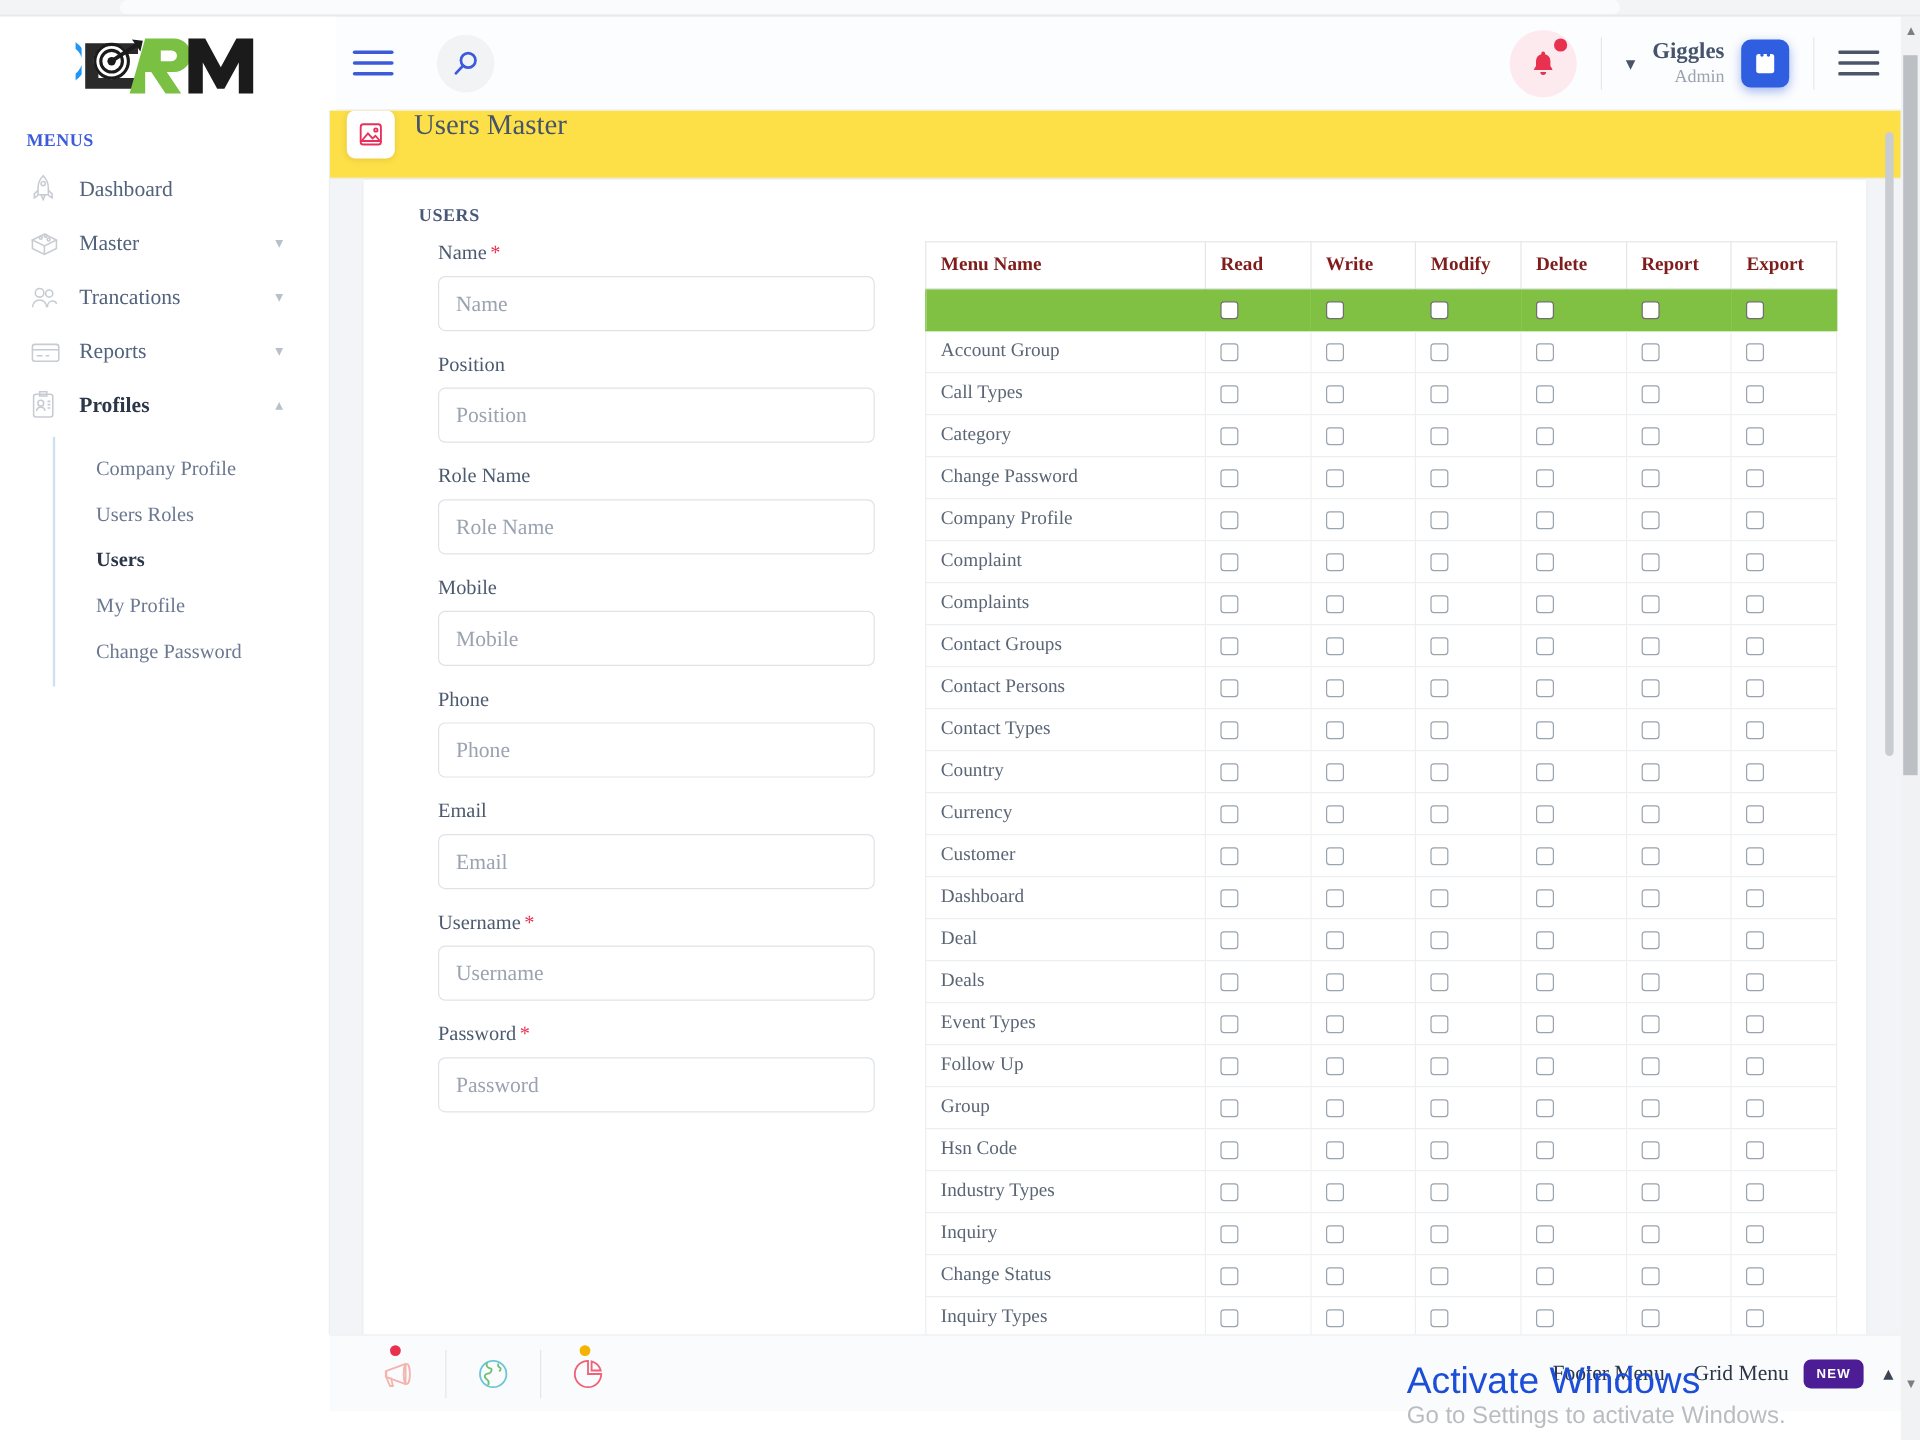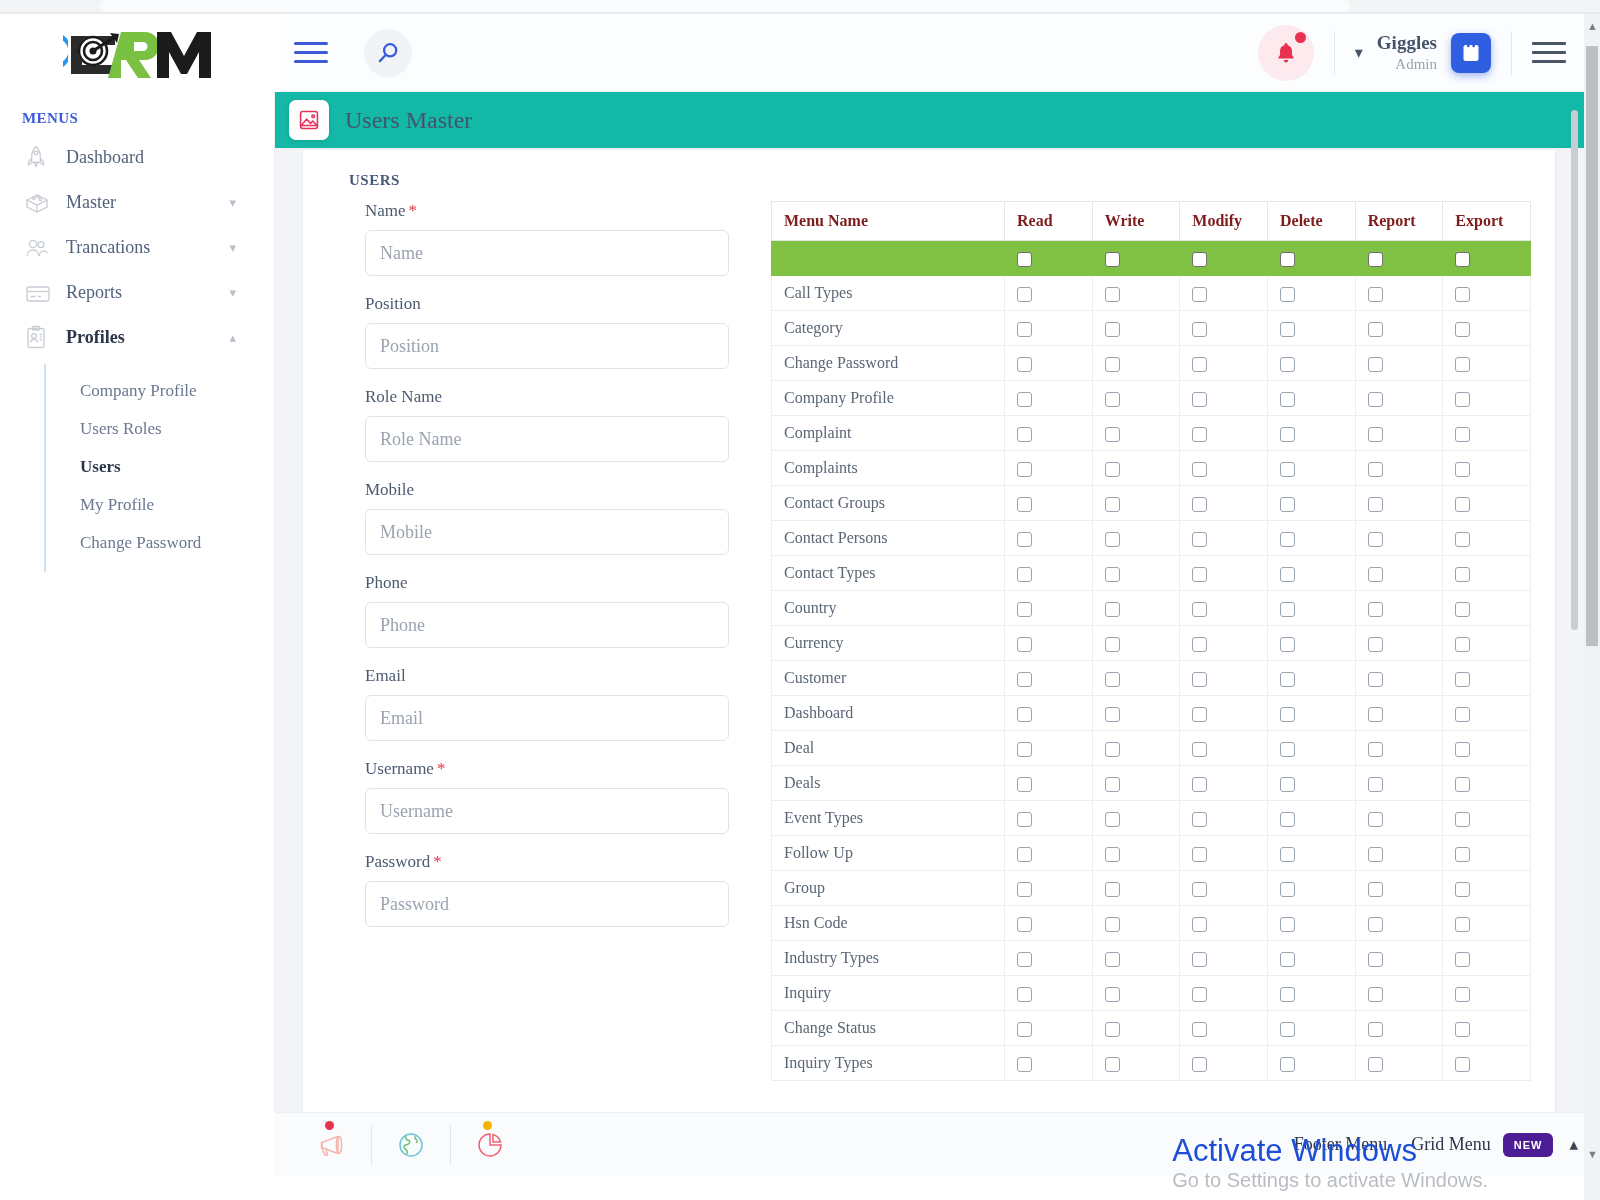--- a/index.html
+++ b/index.html
@@ -60,21 +60,21 @@
   .nav-item.active .nav-text { color:#2b3648; font-weight:bold; }
   .nav-chev { position:absolute; right:38px; color:#b9c0ca; font-size:13px; }
   .submenu { position:relative; margin-left:44px; padding:12px 0 4px 0; }
   .submenu:before { content:""; position:absolute; left:0; top:4px; bottom:-6px; width:2px; background:#cfe0f5; }
   .sub-item { height:38px; display:flex; align-items:center; padding-left:36px; font-size:17px;
               color:#6b7890; cursor:pointer; font-family:"Liberation Serif", serif; }
   .sub-item.active { color:#2b3648; font-weight:bold; }
 
   
   .content { position:absolute; left:275px; top:92px; width:1309px; height:1020px; background:#f2f4f7; overflow:hidden; }
-  .page-head { height:57px; background:#14b8a6; display:flex; align-items:center; padding-left:14px;
+  .page-head { height:57px; background:#fde047; display:flex; align-items:flex-start; padding-left:14px;
                border-bottom:1px solid #eceef0; }
   .page-icon { width:40px; height:40px; border-radius:7px; background:#fff; box-shadow:0 1px 5px rgba(0,0,0,.10);
                display:flex; align-items:center; justify-content:center; }
   .page-title { margin-left:16px; font-size:24px; color:#45546b; font-family:"Liberation Serif", serif; }
 
   .card { position:absolute; left:28px; top:58px; width:1252px; height:1000px; background:#ffffff;
           box-shadow:0 1px 4px rgba(0,0,0,.06); }
   .section-title { font-size:15px; font-weight:bold; color:#49587a; letter-spacing:.5px;
                    padding:22px 0 0 46px; font-family:"Liberation Serif", serif; }
 
@@ -375,20 +375,29 @@
                 <tr class="all-row">
                   <td class="nm"></td>
                   <td class="ck"><span class="cbx"></span></td>
                   <td class="ck"><span class="cbx"></span></td>
                   <td class="ck"><span class="cbx"></span></td>
                   <td class="ck"><span class="cbx"></span></td>
                   <td class="ck"><span class="cbx"></span></td>
                   <td class="ck"><span class="cbx"></span></td>
                 </tr>
                 <tr>
+                  <td class="nm">Account Group</td>
+                  <td class="ck"><span class="cbx"></span></td>
+                  <td class="ck"><span class="cbx"></span></td>
+                  <td class="ck"><span class="cbx"></span></td>
+                  <td class="ck"><span class="cbx"></span></td>
+                  <td class="ck"><span class="cbx"></span></td>
+                  <td class="ck"><span class="cbx"></span></td>
+                </tr>
+                <tr>
                   <td class="nm">Call Types</td>
                   <td class="ck"><span class="cbx"></span></td>
                   <td class="ck"><span class="cbx"></span></td>
                   <td class="ck"><span class="cbx"></span></td>
                   <td class="ck"><span class="cbx"></span></td>
                   <td class="ck"><span class="cbx"></span></td>
                   <td class="ck"><span class="cbx"></span></td>
                 </tr>
                 <tr>
                   <td class="nm">Category</td>

